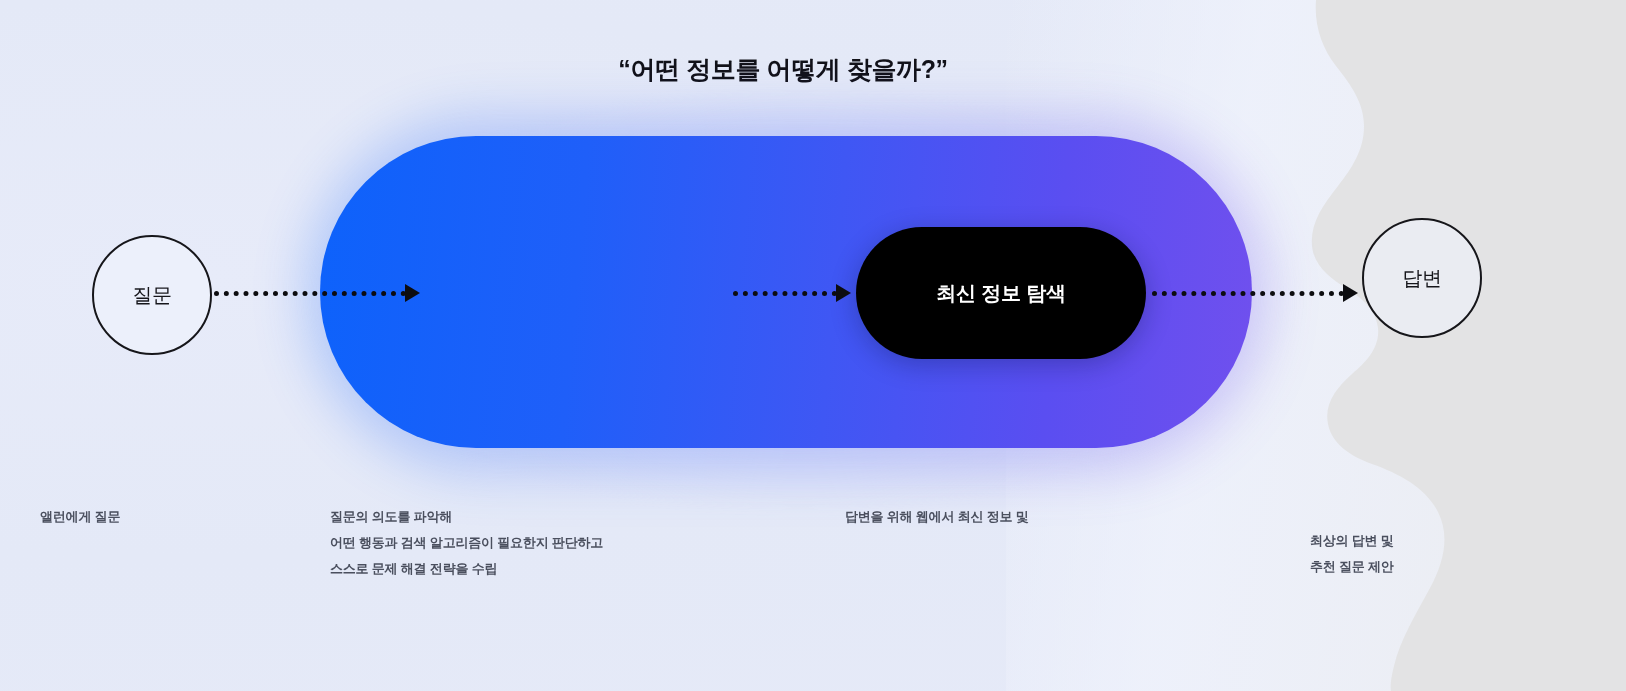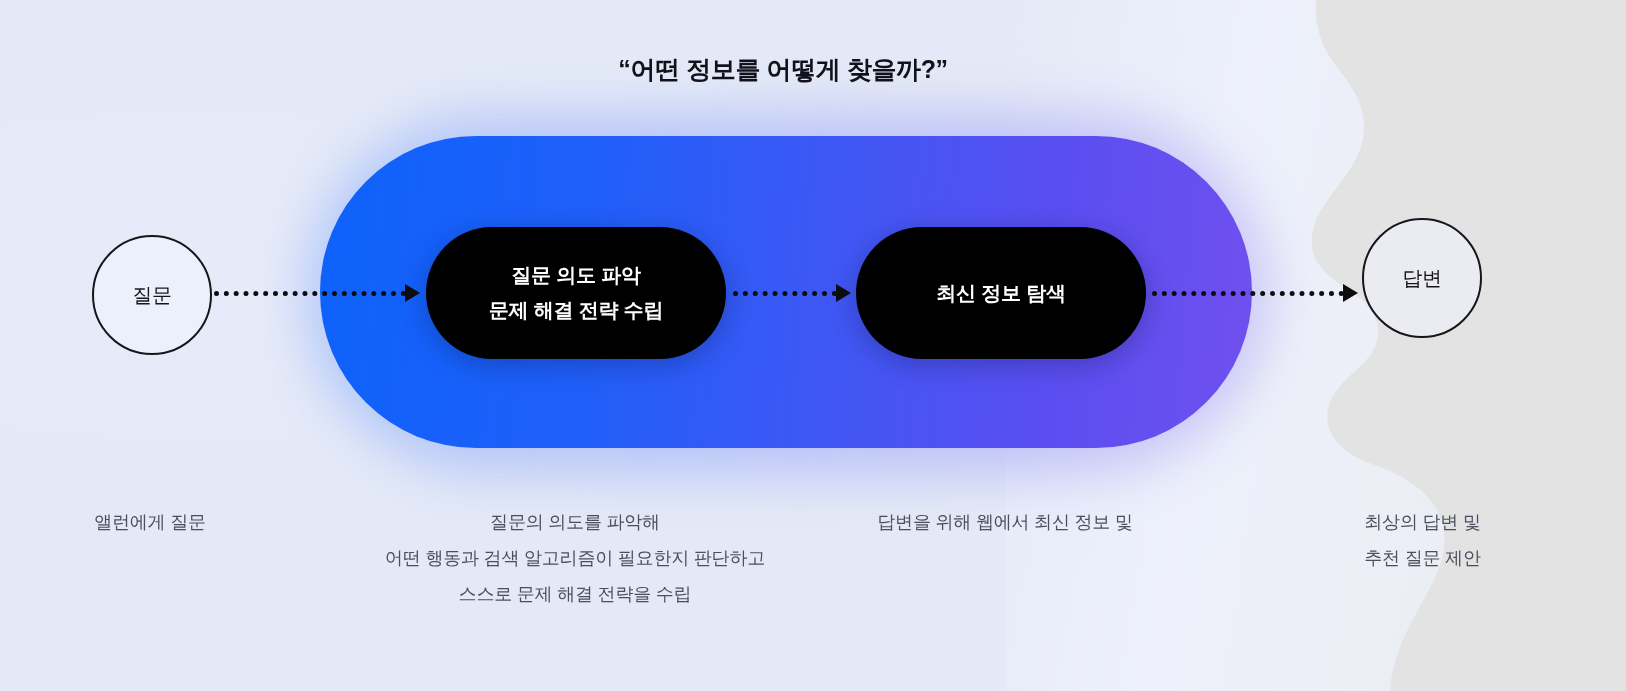--- a/index.html
+++ b/index.html
@@ -137,31 +137,31 @@
     border-bottom: 9px solid transparent;
     border-left: 15px solid #0d0d10;
   }
   .arrow-1 { left: 214px;  top: 285px; width: 206px; }
   .arrow-2 { left: 733px;  top: 285px; width: 118px; }
   .arrow-3 { left: 1152px; top: 285px; width: 206px; }
 
   
   .caption {
     position: absolute;
-    text-align: center;
+    text-align: left;
     color: #4a4f5e;
-    font-size: 18px;
-    font-weight: 400;
+    font-size: 13px;
+    font-weight: 700;
     line-height: 2.0;
     letter-spacing: -0.2px;
   }
   .caption-1 { left: 40px;  top: 504px; width: 220px; }
   .caption-2 { left: 330px; top: 504px; width: 490px; }
   .caption-3 { left: 845px; top: 504px; width: 320px; }
-  .caption-4 { left: 1310px; top: 504px; width: 225px; }
+  .caption-4 { left: 1310px; top: 528px; width: 225px; }
   .caption .line { display: block; white-space: nowrap; }
   .caption-2 .line { white-space: normal; }
 
   
   .title {
     position: absolute;
     left: 0;
     top: 53px;
     width: 1566px;
     text-align: center;
@@ -198,24 +198,20 @@
   </div>
 
   <div class="endpoint endpoint-left">
     <span>질문</span>
   </div>
 
   <div class="endpoint endpoint-right">
     <span>답변</span>
   </div>
 
-  <div class="stage-box stage-box-1">
-    <span class="line">질문 의도 파악</span>
-    <span class="line">문제 해결 전략 수립</span>
-  </div>
 
   <div class="stage-box stage-box-2">
     <span class="line">최신 정보 탐색</span>
   </div>
 
   <div class="arrow arrow-1">
     <span class="line"></span>
     <span class="head"></span>
   </div>
   <div class="arrow arrow-2">

